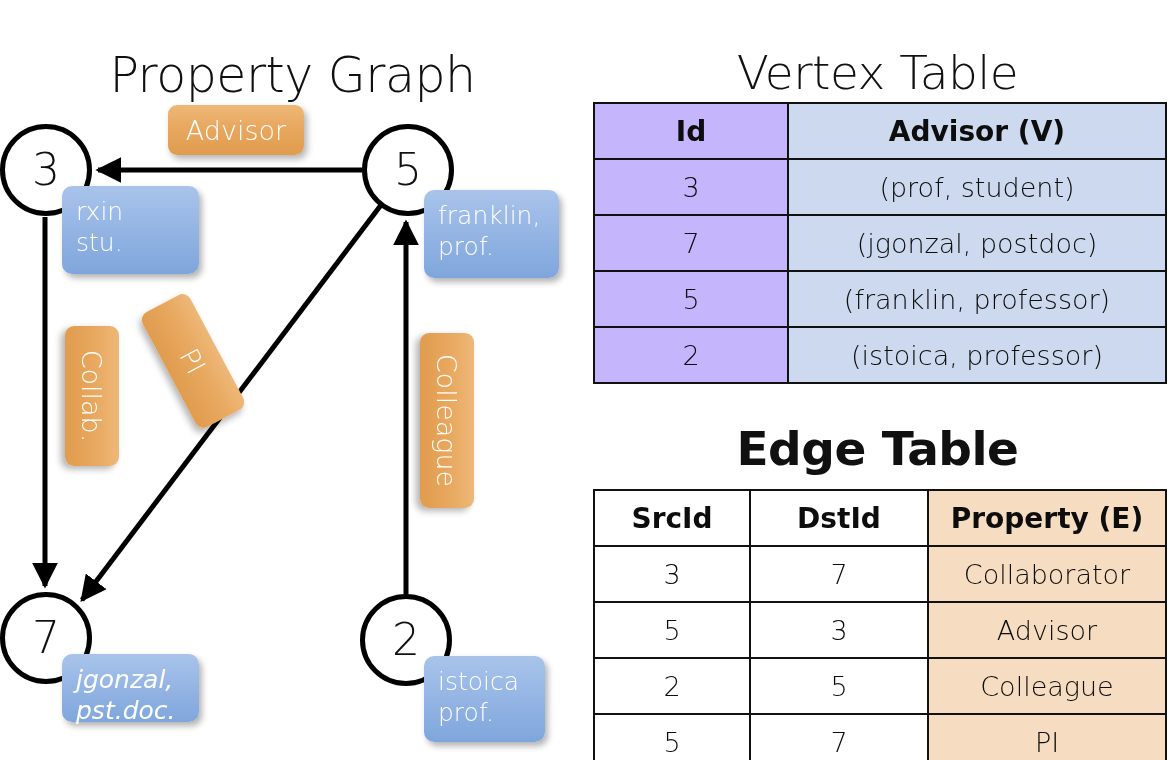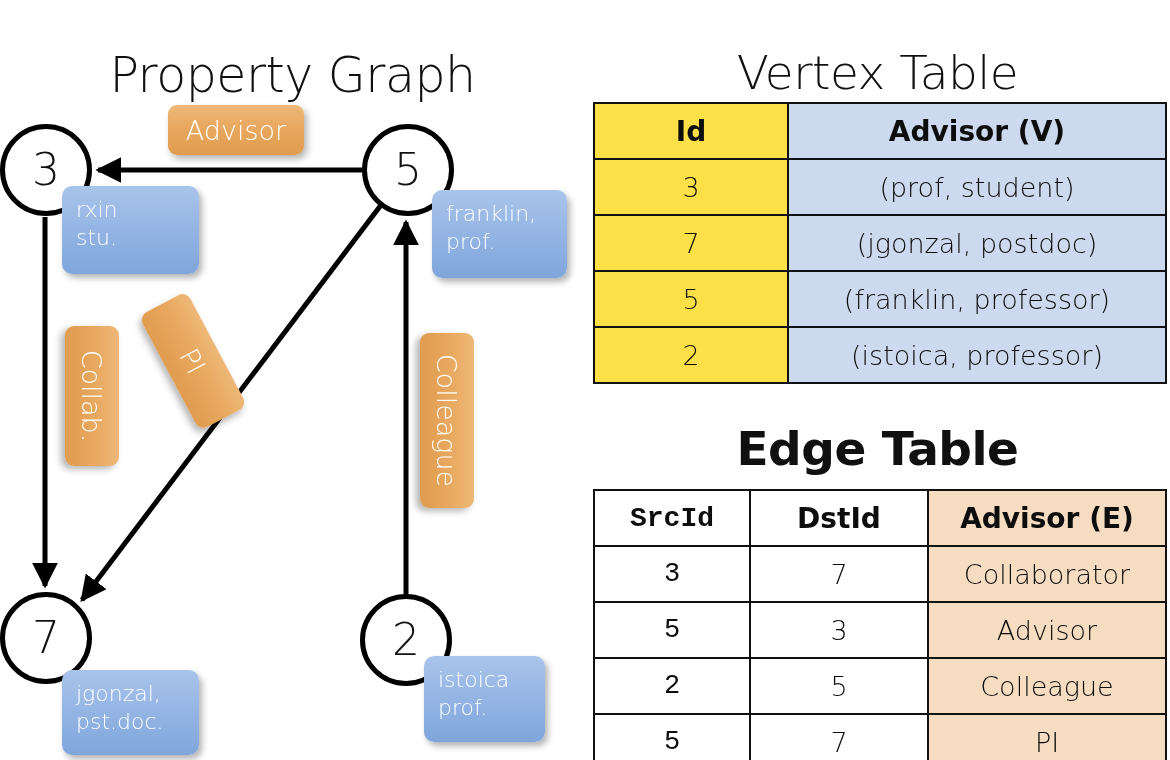--- a/index.html
+++ b/index.html
@@ -77,29 +77,29 @@
 
   
   .prop-box {
     position: absolute;
     border-radius: 10px;
     background: linear-gradient(to bottom, #a9c4ea 0%, #9ab9e6 35%, #7fa6dc 100%);
     box-shadow: 3px 4px 6px rgba(0,0,0,0.30);
     color: #ffffff;
     font-family: "DejaVu Sans", sans-serif;
     font-weight: 300;
-    font-size: 22px;
+    font-size: 25px;
     line-height: 1.25;
     box-sizing: border-box;
     padding: 10px 0 0 14px;
     white-space: pre-line;
   }
   #prop-box-3 { left: 62px;  top: 186px; width: 137px; height: 88px; }
-  #prop-box-5 { left: 424px; top: 190px; width: 135px; height: 88px; margin-left: 8px; }
-  #prop-box-7 { left: 62px;  top: 670px; width: 137px; height: 85px; }
+  #prop-box-5 { left: 424px; top: 190px; width: 135px; height: 88px; }
+  #prop-box-7 { left: 62px;  top: 654px; width: 137px; height: 68px; font-style: italic; }
   #prop-box-2 { left: 424px; top: 656px; width: 121px; height: 86px; }
 
   
   .edge-label {
     position: absolute;
     border-radius: 9px;
     background: linear-gradient(to bottom, #eeb878 0%, #e8a85f 45%, #e09c4f 100%);
     box-shadow: 3px 4px 7px rgba(0,0,0,0.30);
     color: #ffffff;
     font-family: "DejaVu Sans", sans-serif;
@@ -148,30 +148,30 @@
   .data-table th {
     font-weight: 700;
   }
 
   #vertex-table {
     left: 593px; top: 102px;
     width: 574px;
   }
   #vertex-table th, #vertex-table td { height: 54px; font-size: 27px; }
   #vertex-table th { font-size: 28px; }
-  #vertex-table .col-id { width: 192px; background: #fde047; }
+  #vertex-table .col-id { width: 192px; background: #c4b5fd; }
   #vertex-table .col-prop { background: #ccd9ee; }
 
   #edge-table {
     left: 593px; top: 489px;
     width: 574px;
   }
   #edge-table th, #edge-table td { height: 54px; font-size: 27px; }
   #edge-table th { font-size: 28px; }
-  #edge-table .col-src { width: 154px; background: #ffffff; font-family: Liberation Mono, monospace; }
+  #edge-table .col-src { width: 154px; background: #ffffff; }
   #edge-table .col-dst { width: 176px; background: #ffffff; }
   #edge-table .col-prop { background: #f6ddc2; }
 </style>
 </head>
 <body>
 
 <div class="title" id="title-property-graph">Property Graph</div>
 
 <div class="title" id="title-vertex-table">Vertex Table</div>
 
@@ -240,21 +240,21 @@
       <td class="col-prop">(istoica, professor)</td>
     </tr>
   </tbody>
 </table>
 
 <table class="data-table" id="edge-table">
   <thead>
     <tr>
       <th class="col-src">SrcId</th>
       <th class="col-dst">DstId</th>
-      <th class="col-prop">Advisor (E)</th>
+      <th class="col-prop">Property (E)</th>
     </tr>
   </thead>
   <tbody>
     <tr>
       <td class="col-src">3</td>
       <td class="col-dst">7</td>
       <td class="col-prop">Collaborator</td>
     </tr>
     <tr>
       <td class="col-src">5</td>

